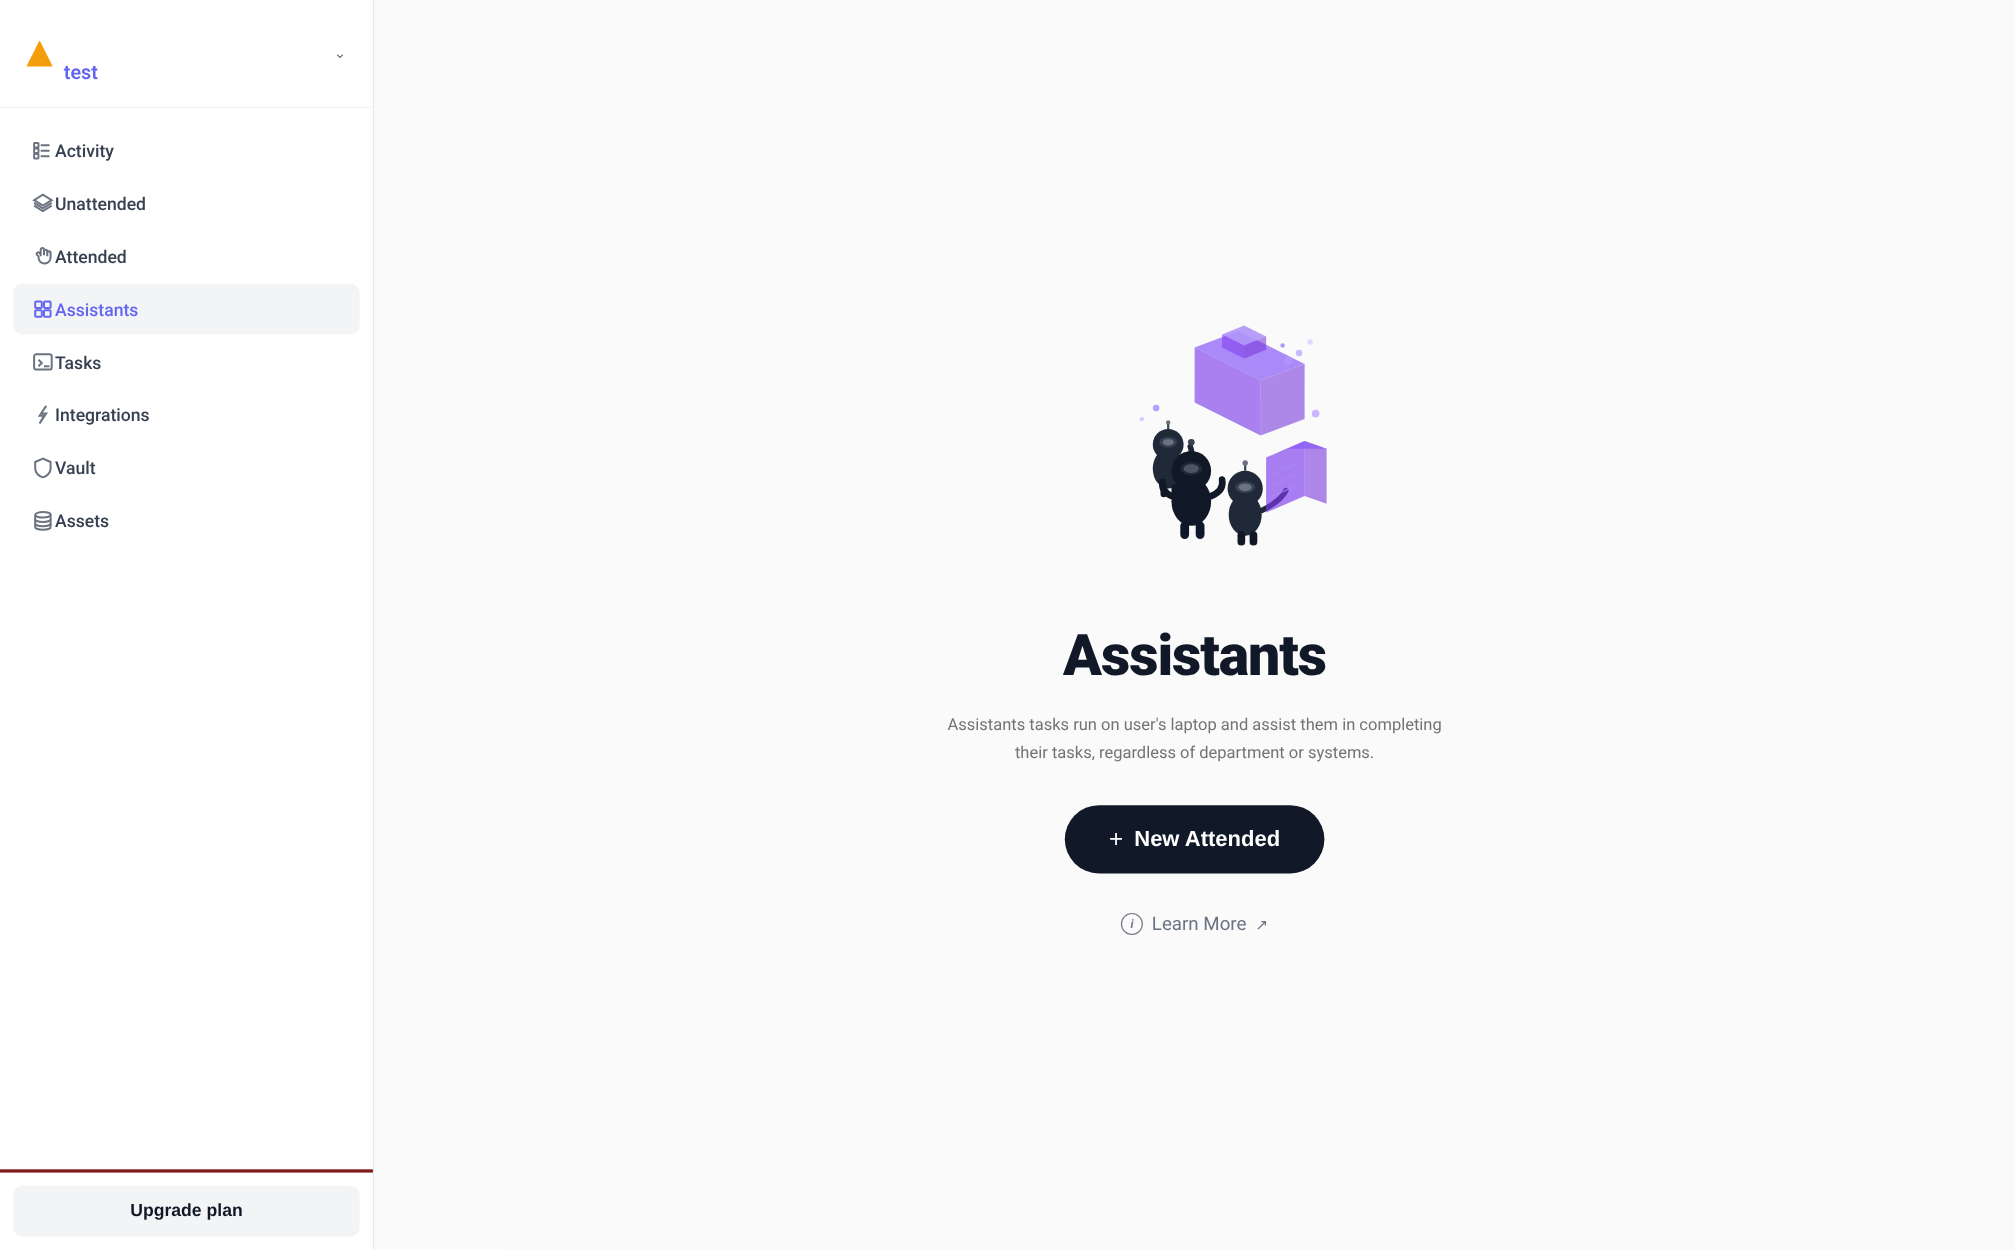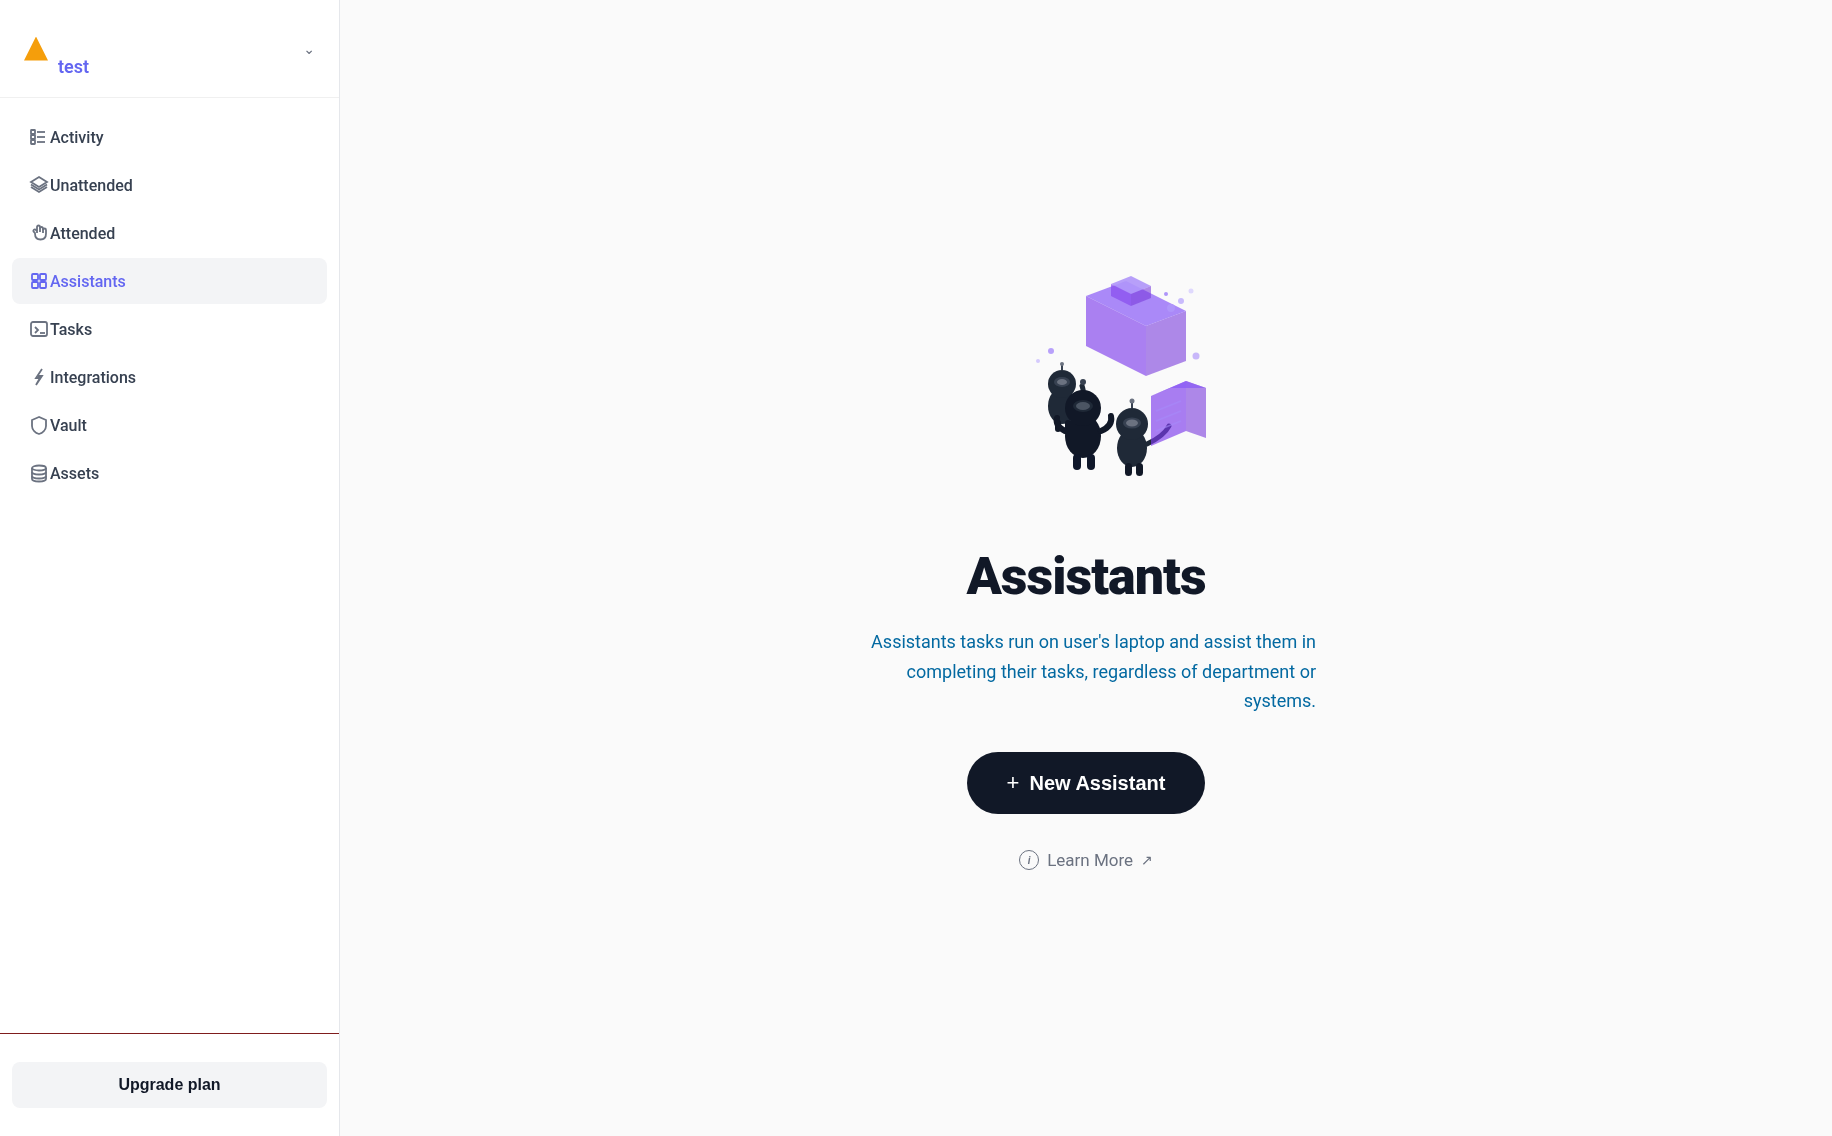--- a/index.html
+++ b/index.html
@@ -90,22 +90,22 @@
       justify-content: center;
       flex-shrink: 0;
       color: #6b7280;
     }
 
     .nav-item.active .nav-icon {
       color: #6366f1;
     }
 
     .sidebar-footer {
-      padding: 28px 12px;
-      border-top: 1px solid #7f1d1d;
+      padding: 12px 12px;
+      border-top: 3px solid #7f1d1d;
     }
 
     .upgrade-btn {
       width: 100%;
       padding: 14px;
       background: #f3f4f6;
       border: none;
       border-radius: 8px;
       font-size: 16px;
       font-weight: 600;
@@ -141,25 +141,24 @@
 
     .assistants-title {
       font-size: 52px;
       font-weight: 900;
       color: #111827;
       margin-bottom: 20px;
       letter-spacing: -1px;
     }
 
     .assistants-description {
-      font-size: 18px;
-      color: #0369a1;
+      font-size: 15px;
+      color: #737373;
       line-height: 1.65;
       margin-bottom: 36px;
-      text-align: right;
     }
 
     .new-assistant-btn {
       display: flex;
       align-items: center;
       gap: 10px;
       background: #111827;
       color: #ffffff;
       border: none;
       border-radius: 50px;
@@ -410,21 +409,21 @@
         <circle cx="82" cy="95" r="2" fill="#c4b5fd" opacity="0.7"></circle>
         <circle cx="240" cy="90" r="3.5" fill="#a78bfa" opacity="0.6"></circle>
       </svg>
     </div>
 
     <h1 class="assistants-title">Assistants</h1>
     <p class="assistants-description">Assistants tasks run on user's laptop and assist them in completing their tasks, regardless of department or systems.</p>
 
     <button class="new-assistant-btn">
       <span class="plus-icon">+</span>
-      <span>New Assistant</span>
+      <span>New Attended</span>
     </button>
 
     <a class="learn-more-link" href="#">
       <span class="info-circle-icon">i</span>
       <span>Learn More</span>
       <span class="external-link-icon">↗</span>
     </a>
   </div>
 </div>
 

